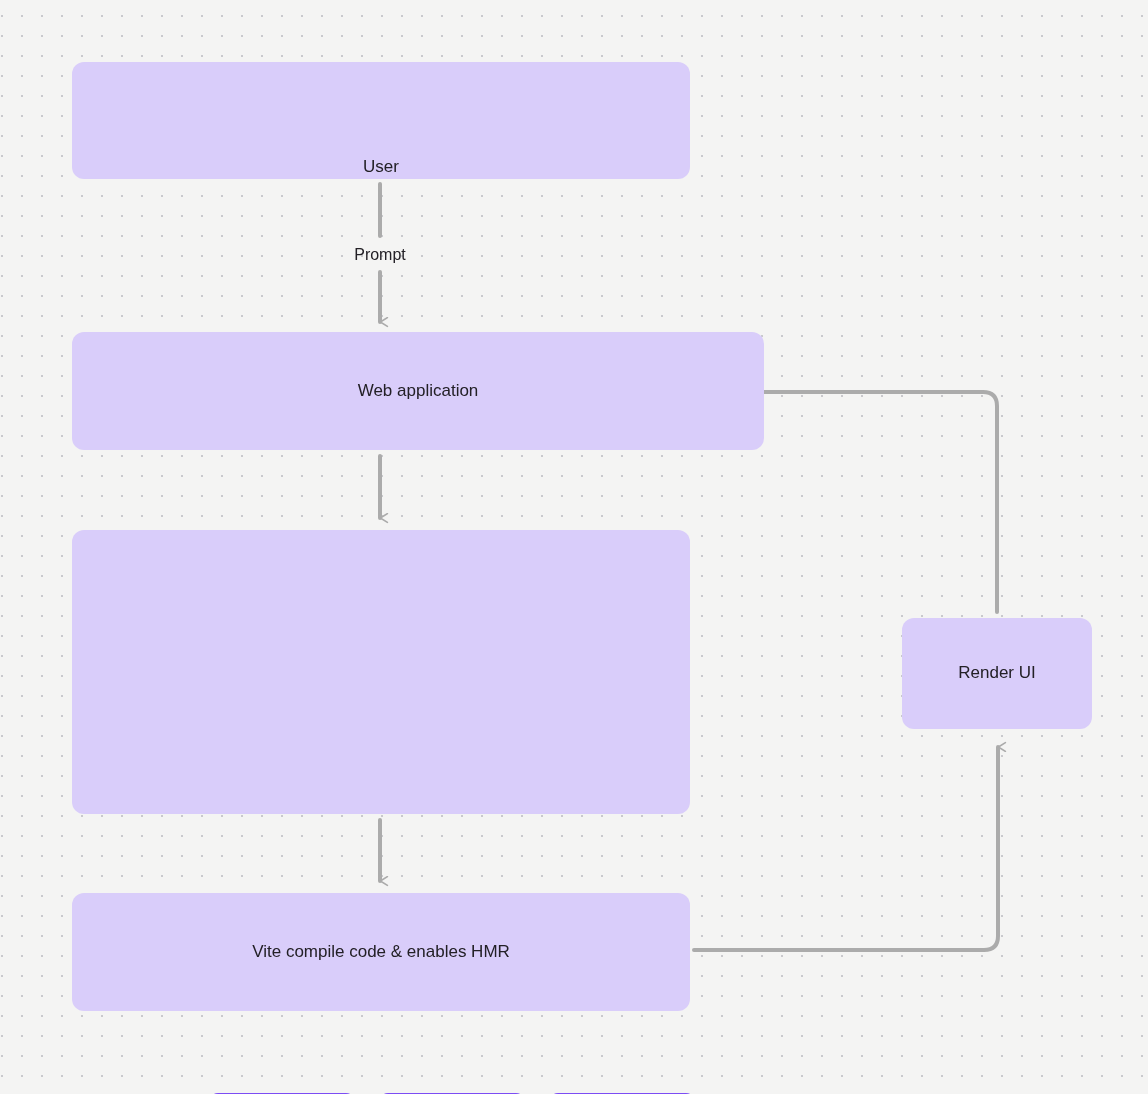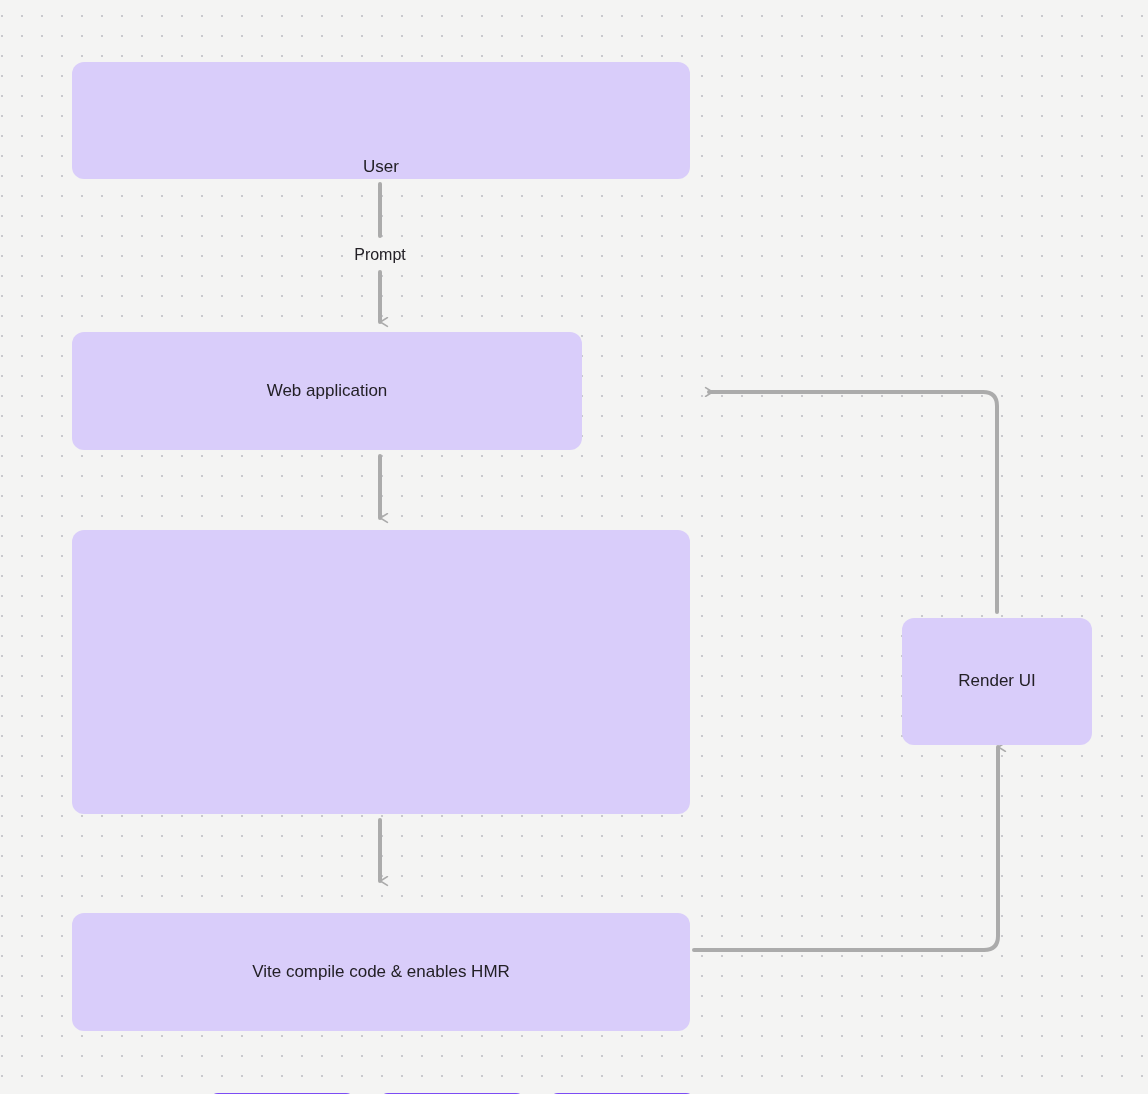--- a/index.html
+++ b/index.html
@@ -31,24 +31,24 @@
     line-height:1.35;
   }
   .node-inner{
     background:#7c4df4;
     color:#ffffff;
     font-size:16.5px;
     line-height:1.42;
     border-radius:9px;
   }
   #node-user{left:72px;top:62px;width:618px;height:117px;align-items:flex-end;}
-  #node-webapp{left:72px;top:332px;width:510px;height:118px;}
+  #node-webapp{left:72px;top:332px;width:692px;height:118px;}
   #node-components{left:72px;top:530px;width:618px;height:284px;display:block;}
-  #node-vite{left:72px;top:893px;width:618px;height:118px;margin-top:20px;}
-  #node-render{left:902px;top:618px;width:190px;height:127px;font-size:17px;}
+  #node-vite{left:72px;top:893px;width:618px;height:118px;}
+  #node-render{left:902px;top:618px;width:190px;height:111px;font-size:17px;}
 
   #box-html{left:137px;top:563px;width:146px;height:110px;}
   #box-css{left:307px;top:563px;width:146px;height:110px;}
   #box-js{left:477px;top:563px;width:146px;height:110px;}
   .edge-label{
     position:absolute;
     color:#232026;
     font-size:16px;
     background:transparent;
     white-space:nowrap;

